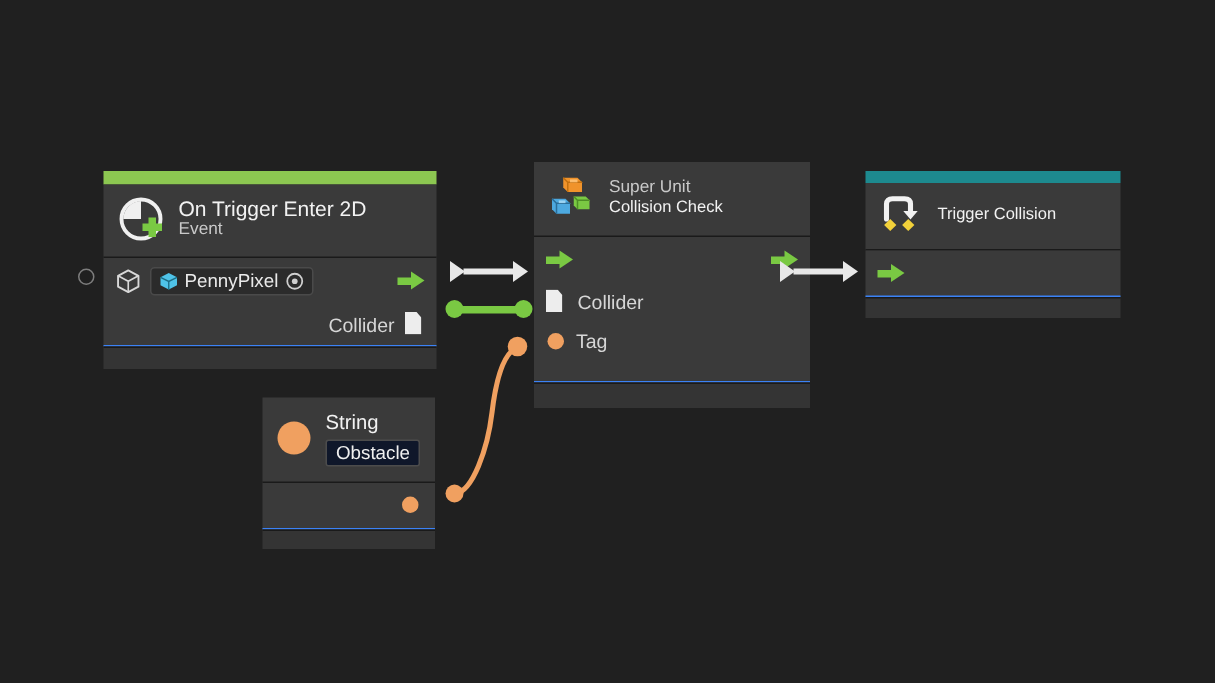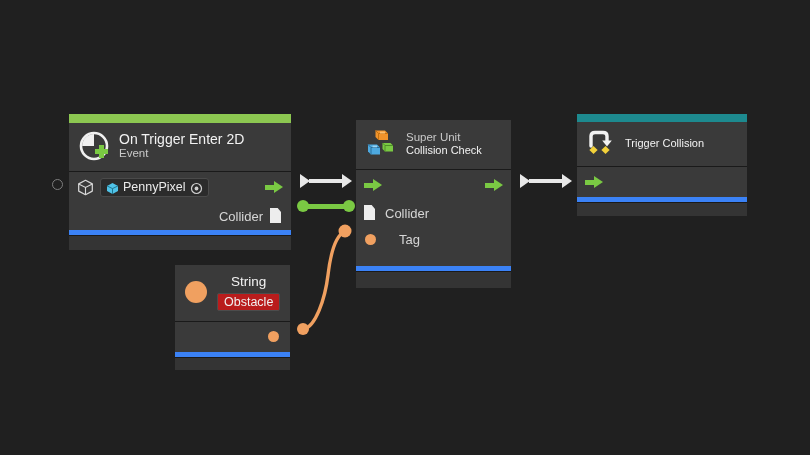--- a/index.html
+++ b/index.html
@@ -21,21 +21,21 @@
     display:flex;align-items:center;
     padding:6px 8px 8px 8px;
     border-bottom:1px solid #1a1a1a;
   }
   .node-head-icon{width:34px;height:34px;flex:0 0 34px;margin-right:8px;position:relative;}
   .node-head-txt{display:flex;flex-direction:column;justify-content:center;line-height:1.15;}
   .kind{color:#c9c9c9;font-size:11.5px;}
   .title{color:#f2f2f2;font-size:14px;}
   .title.big{font-size:11px;}
 
-  .node-body{background:#3a3a3a;border-bottom:5px solid #3b82f6;}
+  .node-body{background:#3a3a3a;border-bottom:1px solid #3b82f6;}
   .node-foot{background:#343434;height:14px;border-top:1px solid #1a1a1a;}
 
   .row{position:relative;display:flex;align-items:center;height:28px;padding:0 8px;}
   .row.tall{height:30px;}
   .spacer{flex:1 1 auto;}
 
   .lbl{color:#d6d6d6;font-size:13px;}
 
   
   .garrow{width:18px;height:13px;position:relative;flex:0 0 18px;}
@@ -85,21 +85,21 @@
     display:inline-flex;align-items:center;gap:4px;
     background:#2b2b2b;border:1px solid #4a4a4a;border-radius:3px;
     padding:2px 5px;height:19px;box-sizing:border-box;
   }
   .field .ftxt{color:#eaeaea;font-size:12.5px;white-space:nowrap;}
   .cube-sm{width:13px;height:13px;flex:0 0 13px;}
   .target{width:13px;height:13px;flex:0 0 13px;}
   .cube-out{width:17px;height:17px;flex:0 0 17px;margin-right:6px;}
 
   .valbox{
-    background:#b91c1c;border:1px solid #4c4c4c;border-radius:2px;
+    background:#0f172a;border:1px solid #4c4c4c;border-radius:2px;
     color:#f0f0f0;font-size:12.5px;padding:1px 6px;display:inline-block;
   }
   .strcircle{width:22px;height:22px;border-radius:50%;background:#f0a060;flex:0 0 22px;}
 </style>
 </head>
 <body>
 
 <div id="canvas">
 
   <div class="node" style="left:69px;top:114px;width:222px;">
@@ -154,21 +154,21 @@
         <span class="lbl">Collider</span>
         <span class="dotfile" style="margin-left:7px;"></span>
       </div>
     </div>
 
     <div class="node-foot"></div>
   </div>
 
   <div class="hollow" style="left:52px;top:179px;"></div>
 
-  <div class="node" style="left:356px;top:120px;width:155px;">
+  <div class="node" style="left:356px;top:108px;width:184px;">
     <div class="node-head" style="padding-top:7px;">
       <div class="node-head-icon">
         <svg width="34" height="34" viewBox="0 0 34 34">
           <g>
             <path d="M11.5 3.5 L21 3.5 L24 6.5 L24 13 L14.5 13 L11.5 10 Z" fill="#f0932b"></path>
             <path d="M11.5 3.5 L14.5 6.5 L24 6.5" fill="none" stroke="#c2700f" stroke-width="1"></path>
             <path d="M14.5 6.5 L14.5 13" fill="none" stroke="#c2700f" stroke-width="1"></path>
             <rect x="16" y="4.6" width="5" height="2" fill="#ffc57a" opacity="0.85"></rect>
           </g>
           <g>
@@ -198,21 +198,21 @@
         <span class="garrow"></span>
       </div>
 
       <div class="row" style="height:26px;">
         <span class="dotfile"></span>
         <span class="lbl" style="margin-left:8px;">Collider</span>
       </div>
 
       <div class="row" style="height:26px;">
         <span class="odot" style="margin-left:1px;"></span>
-        <span class="lbl" style="margin-left:23px;">Tag</span>
+        <span class="lbl" style="margin-left:8px;">Tag</span>
       </div>
       <div style="height:14px;"></div>
     </div>
 
     <div class="node-foot" style="height:16px;"></div>
   </div>
 
   <div class="node" style="left:577px;top:114px;width:170px;">
     <div class="node-accent" style="background:#1d8a8f;height:8px;"></div>
 
@@ -233,21 +233,21 @@
     <div class="node-body">
       <div class="row tall">
         <span class="garrow"></span>
       </div>
     </div>
 
     <div class="node-foot" style="height:13px;"></div>
   </div>
 
   <div class="node" style="left:175px;top:265px;width:115px;">
-    <div class="node-head" style="padding:9px 8px 10px 10px;text-align:center;">
+    <div class="node-head" style="padding:9px 8px 10px 10px;">
       <span class="strcircle" style="margin-right:10px;"></span>
       <div class="node-head-txt">
         <span class="title" style="font-size:13.5px;">String</span>
         <span class="valbox" style="margin-top:3px;">Obstacle</span>
       </div>
     </div>
 
     <div class="node-body">
       <div class="row" style="height:30px;">
         <span class="spacer"></span>

